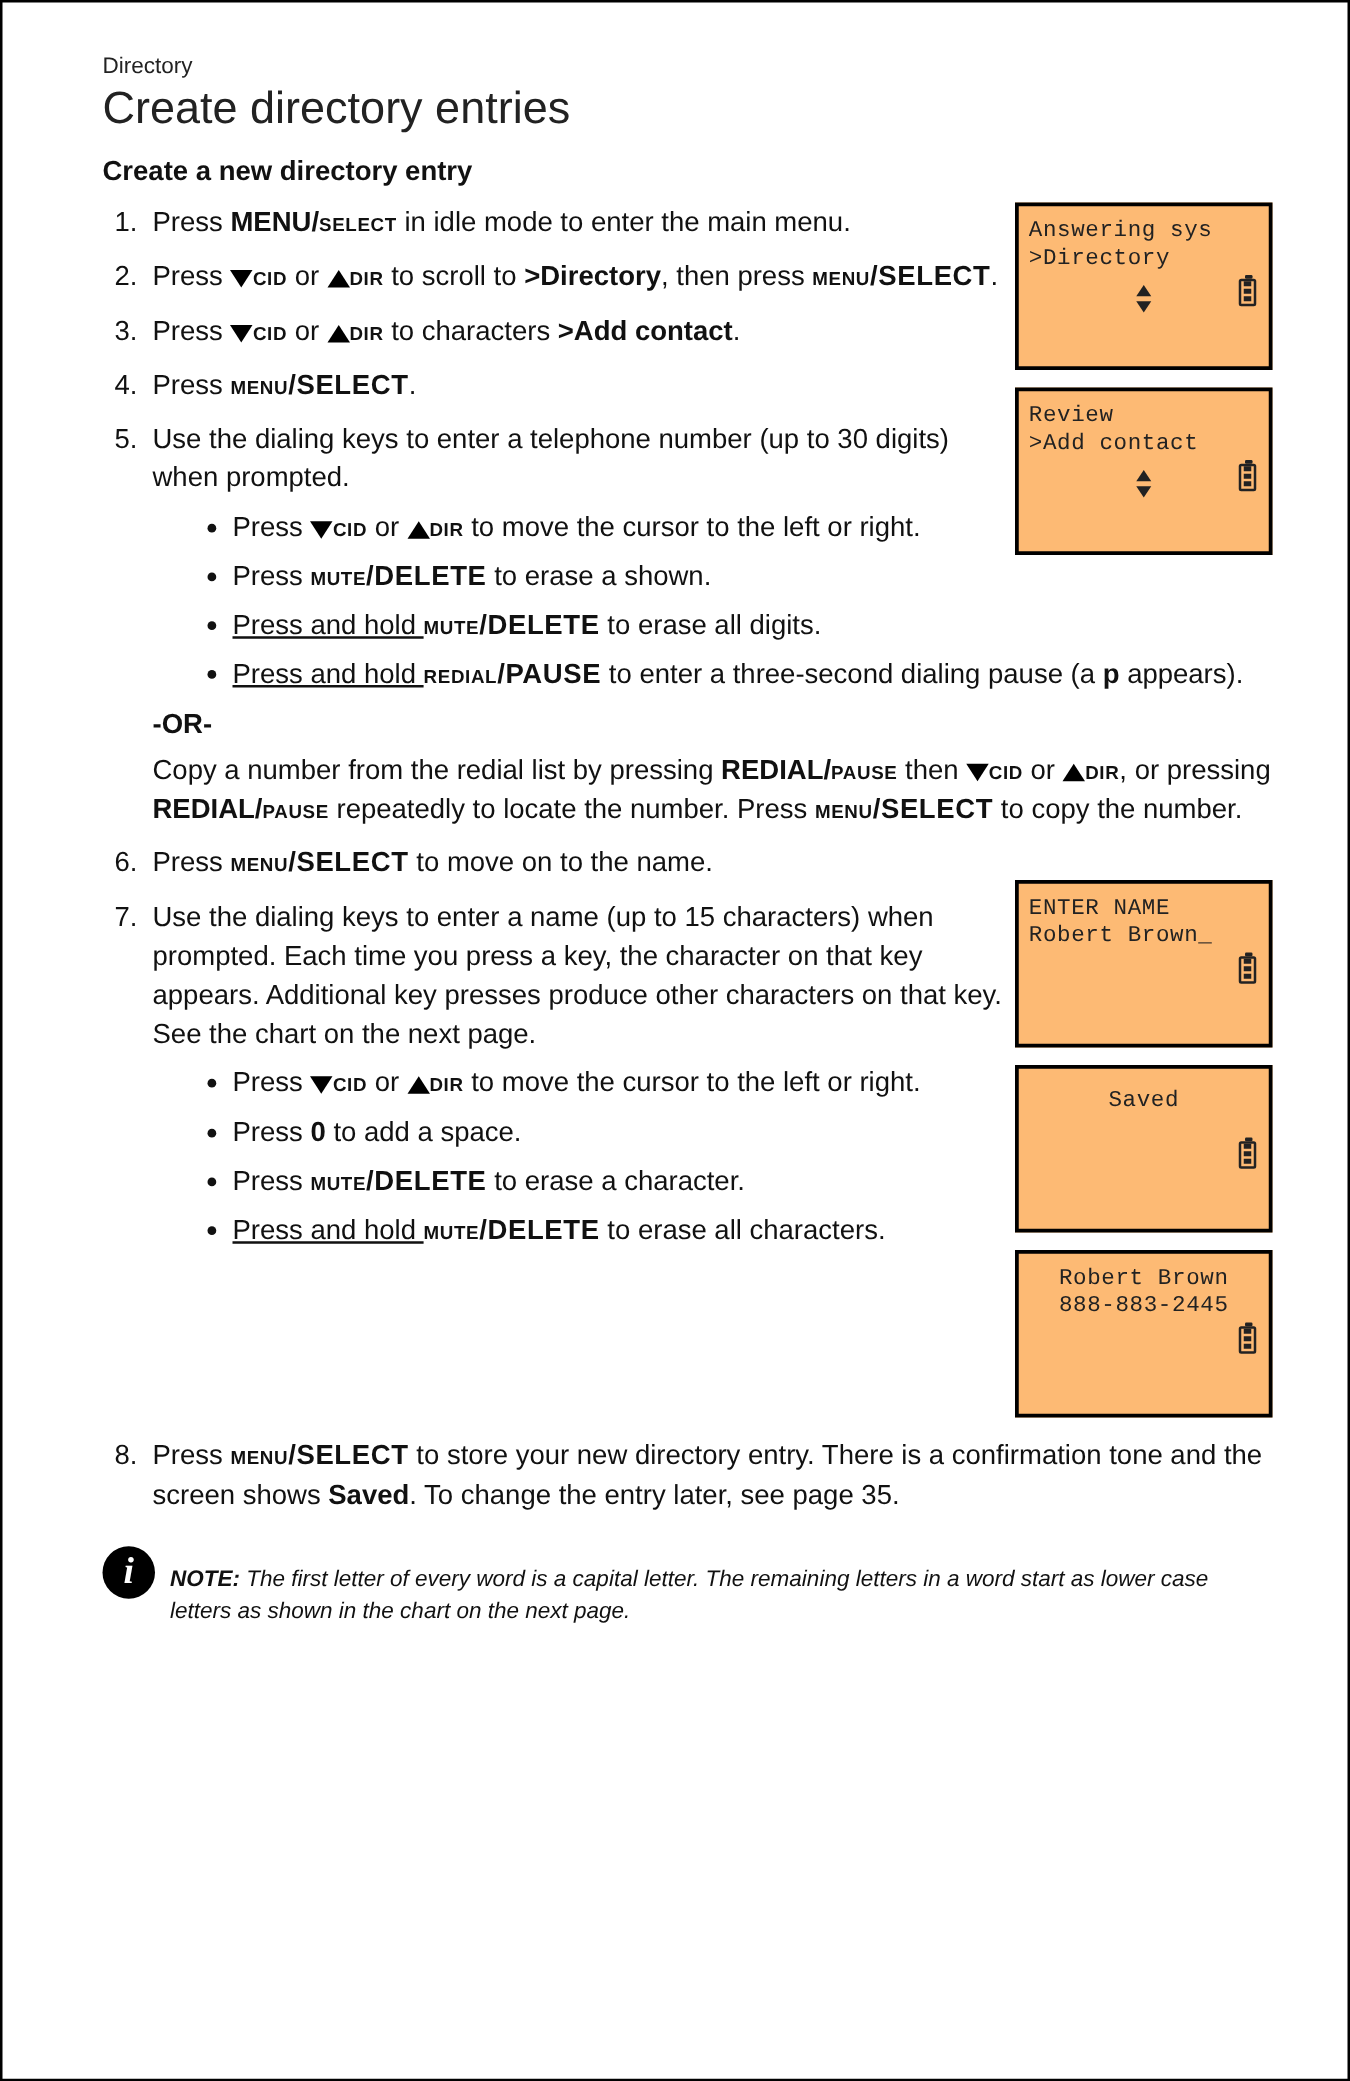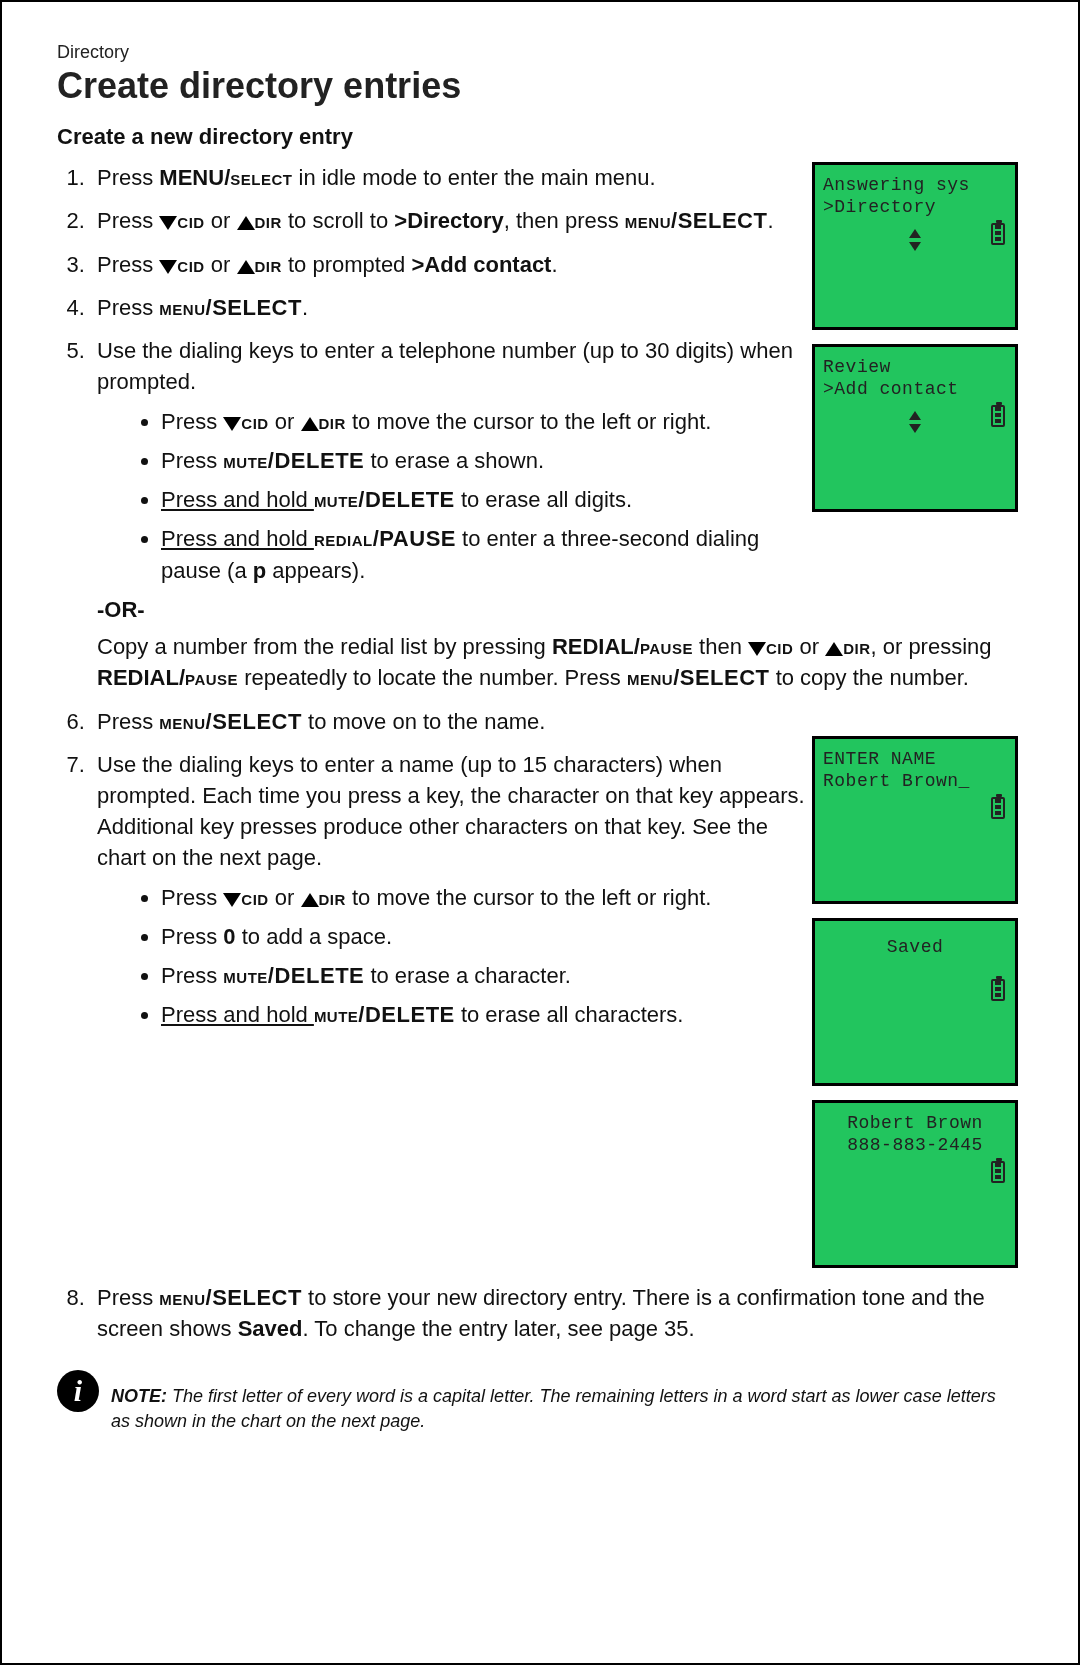--- a/index.html
+++ b/index.html
@@ -8,24 +8,24 @@
     width: 1080px;
     height: 1665px;
     position: relative;
     font-family: Verdana, Geneva, sans-serif;
     color: #111;
   }
   .page {
     position: absolute;
     inset: 0;
     border: 2px solid #000;
-    padding: 40px 60px 30px 55px;
+    padding: 40px 60px 30px 80px;
   }
   .breadcrumb { font-size: 18px; color: #222; margin-bottom: 2px; }
-  .page-title { font-size: 36px; font-weight: 700; color: #222; margin-bottom: 14px; font-family: Arial, Helvetica, sans-serif; }
+  .page-title { font-size: 36px; font-weight: 400; color: #222; margin-bottom: 14px; font-family: Arial, Helvetica, sans-serif; }
   .section-title { font-size: 22px; font-weight: 700; margin-bottom: 10px; }
   .body-col { width: 100%; }
   .body-text { font-size: 22px; line-height: 1.42; }
   ol.steps { list-style: decimal; padding-left: 34px; }
   ol.steps > li { margin-bottom: 12px; padding-left: 6px; }
   ul.sub { list-style: disc; padding-left: 64px; margin-top: 8px; margin-bottom: 8px; }
   ul.sub > li { margin-bottom: 8px; }
   .kbold { font-weight: 700; }
   .sc { font-variant: small-caps; font-weight: 700; letter-spacing: 0.5px; }
   .tri { display: inline-block; vertical-align: -2px; }
@@ -37,23 +37,23 @@
   .note-icon { width: 42px; height: 42px; border-radius: 50%; background: #000; color: #fff; font-family: Georgia, 'Times New Roman', serif; font-weight: 700; font-style: italic; font-size: 30px; display: flex; align-items: center; justify-content: center; flex: 0 0 42px; }
   .note-text { font-size: 18px; font-style: italic; line-height: 1.4; padding-top: 14px; }
   .note-label { font-weight: 700; font-style: italic; }
   .page-num { position: absolute; bottom: 22px; left: 0; right: 0; text-align: center; font-size: 17px; }
 
   
   .lcd {
     float: right;
     clear: right;
     width: 206px;
-    height: 168px;
+    height: 134px;
     border: 3px solid #000;
-    background: #22c55e;
+    background: #fdba74;
     margin: 0 0 14px 4px;
     position: relative;
     font-family: "Lucida Console","Courier New",monospace;
     font-size: 18px;
     color: #222;
   }
   .lcd .l1, .lcd .l2 { position: absolute; left: 8px; right: 8px; white-space: nowrap; overflow: hidden; letter-spacing: 0.5px; }
   .lcd .l1 { top: 8px; }
   .lcd .l2 { top: 30px; }
   .lcd .l1.center, .lcd .l2.center { text-align: center; }
@@ -119,21 +119,21 @@
 
 
     <ol class="steps">
       <li>
         <span>Press </span><span class="kbold"><span>MENU/</span><span class="sc">select</span></span><span> in idle mode to enter the main menu.</span>
       </li>
       <li>
         <span>Press </span><span class="tri tri-down"></span><span class="sc">cid</span><span> or </span><span class="tri tri-up"></span><span class="sc">dir</span><span> to scroll to </span><span class="kbold">&gt;Directory</span><span>, then press </span><span class="sc">menu/SELECT</span><span>.</span>
       </li>
       <li>
-        <span>Press </span><span class="tri tri-down"></span><span class="sc">cid</span><span> or </span><span class="tri tri-up"></span><span class="sc">dir</span><span> to prompted </span><span class="kbold">&gt;Add contact</span><span>.</span>
+        <span>Press </span><span class="tri tri-down"></span><span class="sc">cid</span><span> or </span><span class="tri tri-up"></span><span class="sc">dir</span><span> to characters </span><span class="kbold">&gt;Add contact</span><span>.</span>
       </li>
       <li>
         <span>Press </span><span class="sc">menu/SELECT</span><span>.</span>
       </li>
       <li>
         <span class="constrain">Use the dialing keys to enter a telephone number (up to 30 digits) when prompted.</span>
         <ul class="sub">
           <li><span>Press </span><span class="tri tri-down"></span><span class="sc">cid</span><span> or </span><span class="tri tri-up"></span><span class="sc">dir</span><span> to move the cursor to the left or right.</span></li>
           <li><span>Press </span><span class="sc">mute/DELETE</span><span> to erase a shown.</span></li>
           <li><span class="uline">Press and hold </span><span class="sc">mute/DELETE</span><span> to erase all digits.</span></li>

